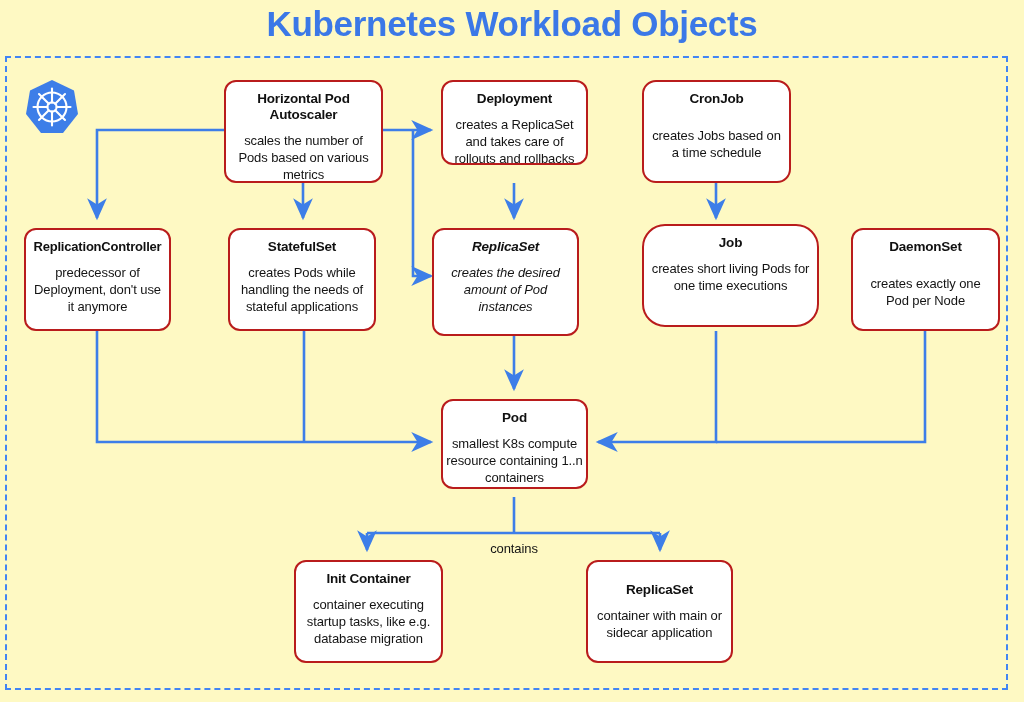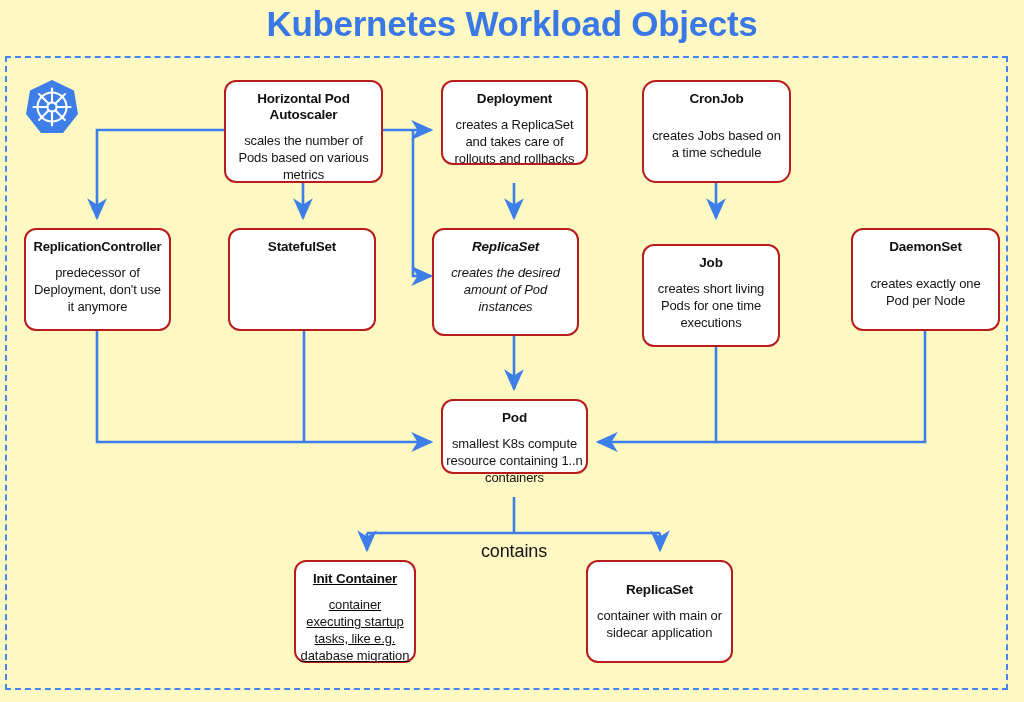--- a/index.html
+++ b/index.html
@@ -74,21 +74,21 @@
     font-size: 13px;
     color: #141414;
     text-align: center;
     line-height: 17px;
     margin-top: 9px;
     letter-spacing: -0.1px;
     padding: 0 7px;
   }
   .edge-label {
     position: absolute;
-    font-size: 18px;
+    font-size: 13px;
     color: #141414;
     text-align: center;
     letter-spacing: -0.1px;
   }
   .k8s-logo {
     position: absolute;
     left: 26px;
     top: 79px;
     width: 52px;
     height: 56px;
@@ -177,43 +177,44 @@
     <div class="n-desc" style="margin-top:20px;">creates Jobs based on a time schedule</div>
   </div>
 
   <div class="node" style="left:24px; top:228px; width:147px; height:103px;">
     <div class="n-title" style="font-size:13px;">ReplicationController</div>
     <div class="n-desc">predecessor of Deployment, don't use it anymore</div>
   </div>
 
   <div class="node" style="left:228px; top:228px; width:148px; height:103px;">
     <div class="n-title">StatefulSet</div>
+    <div class="n-desc">creates Pods while handling the needs of stateful applications</div>
   </div>
 
   <div class="node" style="left:432px; top:228px; width:147px; height:108px;font-style:italic;">
     <div class="n-title">ReplicaSet</div>
     <div class="n-desc">creates the desired amount of Pod instances</div>
   </div>
 
-  <div class="node" style="left:642px; top:244px; width:138px; height:103px;">
+  <div class="node" style="left:642px; top:224px; width:177px; height:103px;border-radius:23px;">
     <div class="n-title">Job</div>
     <div class="n-desc">creates short living Pods for one time executions</div>
   </div>
 
   <div class="node" style="left:851px; top:228px; width:149px; height:103px;">
     <div class="n-title">DaemonSet</div>
     <div class="n-desc" style="margin-top:20px;">creates exactly one Pod per Node</div>
   </div>
 
-  <div class="node" style="left:441px; top:399px; width:147px; height:75px;">
+  <div class="node" style="left:441px; top:399px; width:147px; height:90px;">
     <div class="n-title">Pod</div>
     <div class="n-desc" style="padding:0 3px;">smallest K8s compute resource containing 1..n containers</div>
   </div>
 
-  <div class="node" style="left:294px; top:560px; width:122px; height:103px;text-decoration:underline;">
+  <div class="node" style="left:294px; top:560px; width:149px; height:103px;">
     <div class="n-title">Init Container</div>
     <div class="n-desc" style="padding:0 4px;">container executing startup tasks, like e.g. database migration</div>
   </div>
 
   <div class="node" style="left:586px; top:560px; width:147px; height:103px;">
     <div class="n-title" style="margin-top:11px;">ReplicaSet</div>
     <div class="n-desc" style="padding:0 4px;text-align:center;">container with main or sidecar application</div>
   </div>
 
 </div>

